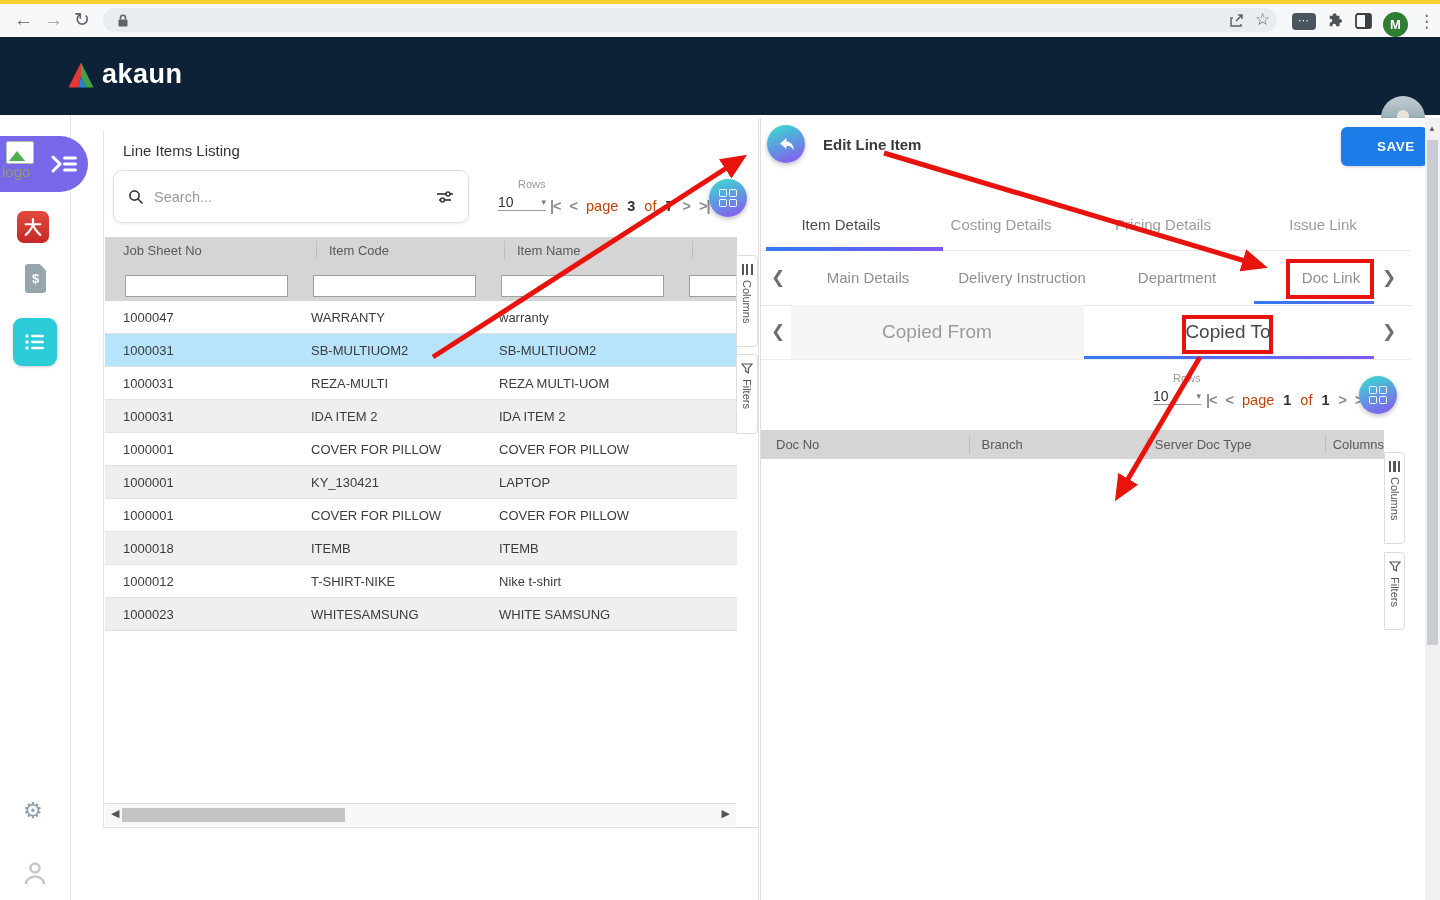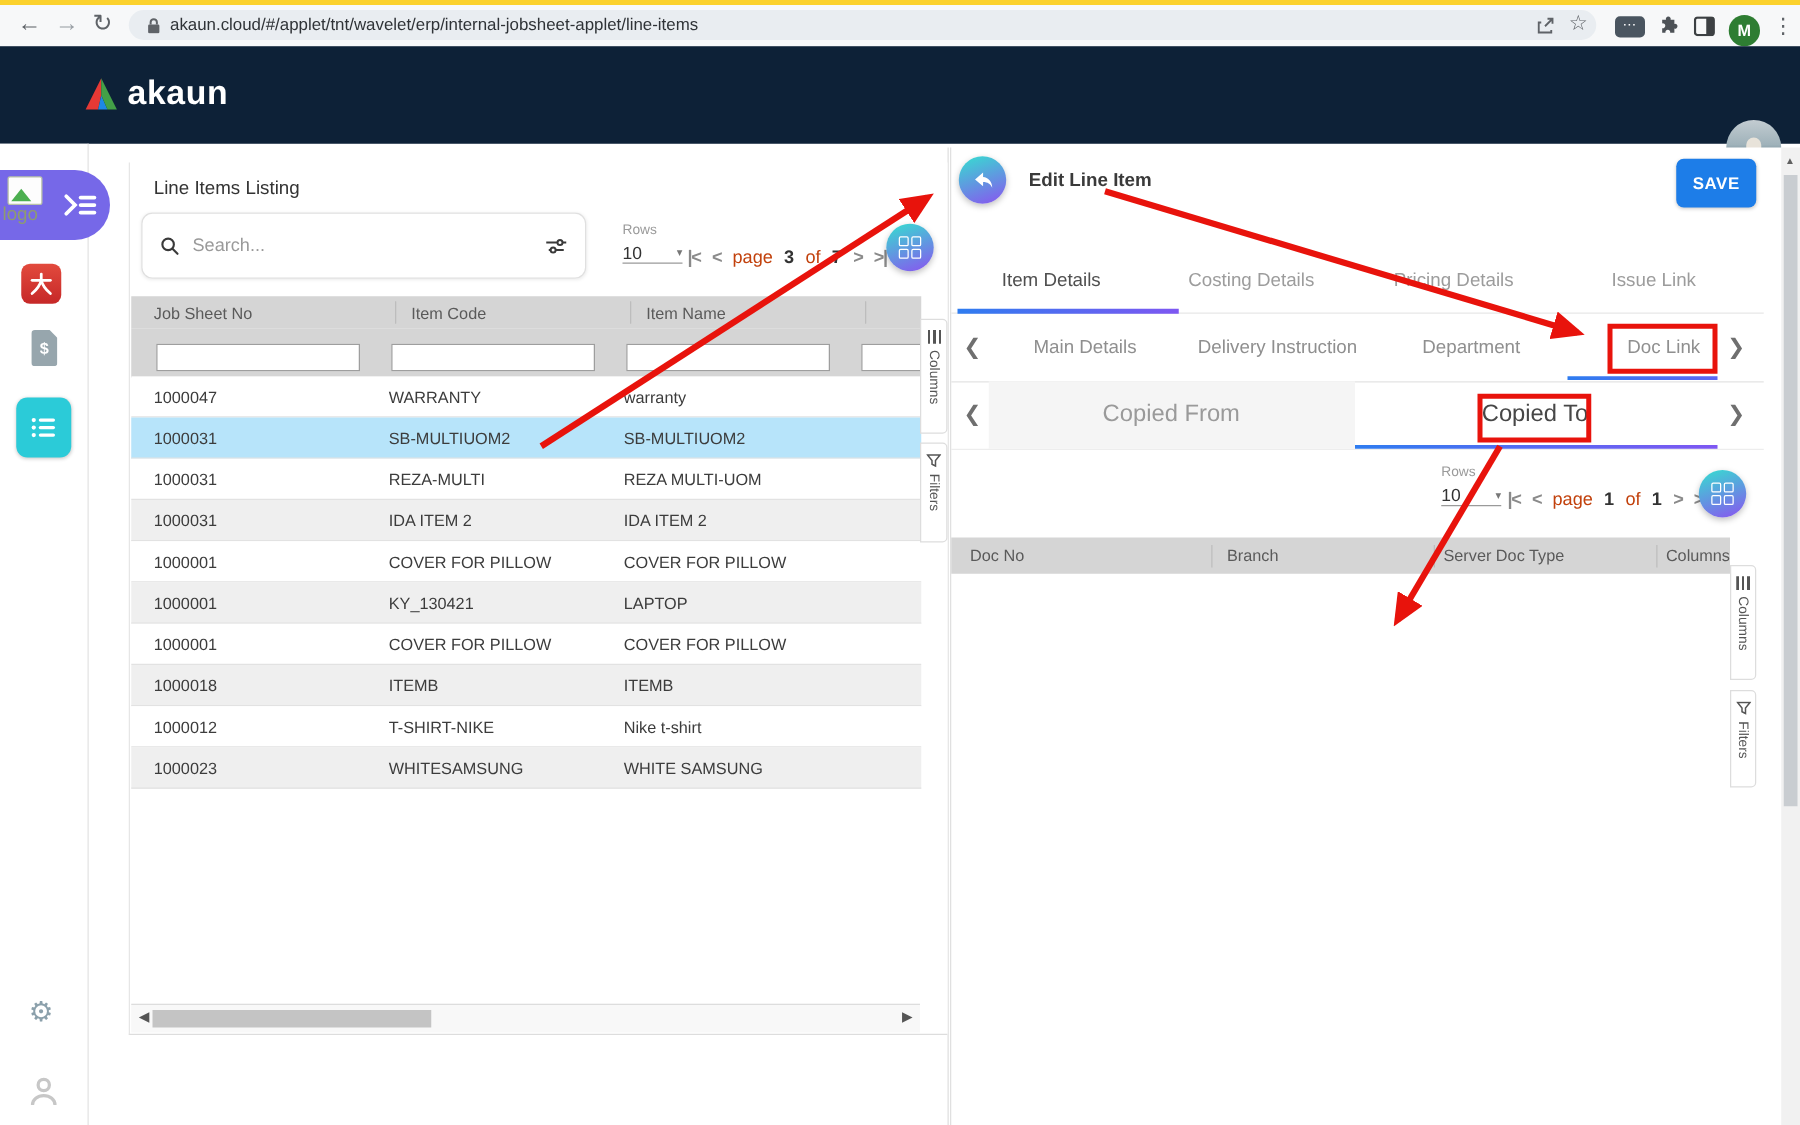--- a/index.html
+++ b/index.html
@@ -37,21 +37,21 @@
     clip-path:polygon(0 0,70% 0,100% 22%,100% 100%,0 100%);color:#fff;font-size:13px;font-weight:bold;
     display:flex;align-items:center;justify-content:center;}
   .teal-app{left:13px;top:318px;width:44px;height:48px;border-radius:9px;background:#2bcbd8;
     display:flex;align-items:center;justify-content:center;box-shadow:0 1px 3px rgba(0,0,0,.2);}
   .gear{left:23px;top:798px;font-size:22px;color:#8ba0ab;font-family:"DejaVu Sans",sans-serif;}
   
   .pag{display:flex;align-items:center;gap:9px;font-size:14.5px;color:#9a9a9a;}
   .pag .num{color:#333;font-weight:bold;}
   .pag .word{color:#c2410c;}
   .pag .nav{color:#8a8a8a;font-weight:600;letter-spacing:-1px;cursor:pointer;}
-  .rows-label{font-size:11px;color:#9a9a9a;}
+  .rows-label{font-size:11px;color:#9a9a9a;margin-left:20px;}
   .rows-value{font-size:14px;color:#333;border-bottom:1px solid #9a9a9a;width:48px;display:flex;justify-content:space-between;align-items:center;}
   .rows-value .caret{font-size:9px;color:#777;}
   .grid-btn{width:38px;height:38px;border-radius:50%;background:linear-gradient(160deg,#35dfd0 0%,#8a53f0 100%);
     display:flex;align-items:center;justify-content:center;box-shadow:0 2px 5px rgba(0,0,0,.25);}
   .grid-ic{display:grid;grid-template-columns:8px 8px;grid-template-rows:8px 8px;gap:2px;}
   .grid-ic span{border:1.6px solid #fff;border-radius:1.5px;}
   
   .left-panel{left:103px;top:130px;width:654px;height:697px;background:#fff;border-left:1px solid #e6e6e6;border-bottom:1px solid #ddd;}
   .lp-title{left:19px;top:12px;font-size:15px;color:#333;font-weight:500;}
   .search-card{left:9px;top:40px;width:356px;height:53px;border:1px solid #e0e0e0;border-radius:9px;
@@ -77,21 +77,21 @@
   .vtab .vtxt{writing-mode:vertical-rl;font-size:11px;color:#555;margin-top:5px;}
   .cols-ic{width:11px;height:11px;background:repeating-linear-gradient(90deg,#555 0 2px,transparent 2px 4.5px);}
   
   .right-panel{left:760px;top:118px;width:665px;height:782px;background:#fff;border-left:1px solid #e0e0e0;}
   .back-btn{left:6px;top:7px;width:38px;height:38px;border-radius:50%;
     background:linear-gradient(160deg,#35dfd0 0%,#8a53f0 100%);display:flex;align-items:center;justify-content:center;
     box-shadow:0 2px 5px rgba(0,0,0,.25);}
   .rp-title{left:62px;top:18px;font-size:15px;color:#3a3a3a;font-weight:700;}
   .save-btn{left:580px;top:9px;width:64px;height:39px;background:#1d7de8;border-radius:6px;color:#fff;
     font-size:13.5px;font-weight:bold;display:flex;align-items:center;justify-content:center;letter-spacing:.5px;
-    box-shadow:0 1px 3px rgba(0,0,0,.2);}
+    box-shadow:0 1px 3px rgba(0,0,0,.2);padding-left:23px;}
   .tabrow1{left:0;top:82px;width:650px;height:50px;border-bottom:1px solid #e8e8e8;}
   .tab1{position:absolute;top:0;height:50px;line-height:50px;font-size:15px;color:#9c9c9c;transform:translateX(-50%);white-space:nowrap;}
   .tab1.active{color:#4f4f4f;}
   .tab1-underline{left:5px;top:47px;width:177px;height:3.5px;background:linear-gradient(90deg,#2e7cf0,#7e57f2);}
   .tabrow2{left:0;top:132px;width:650px;height:55px;border-bottom:1px solid #e4e4e4;}
   .tab2{position:absolute;top:0;height:55px;line-height:55px;font-size:15px;color:#8f8f8f;transform:translateX(-50%);white-space:nowrap;}
   .chev{position:absolute;top:0;height:55px;line-height:55px;font-size:17px;color:#6f6f6f;transform:translateX(-50%);}
   .doclink-underline{left:493px;top:51px;width:120px;height:3px;background:linear-gradient(90deg,#2e7cf0,#5e66f2);}
   .tabrow3{left:0;top:187px;width:650px;height:54px;border-bottom:1px solid #ededed;}
   .copied-from-bg{position:absolute;left:30px;top:0;width:293px;height:54px;background:#f5f5f5;}
@@ -114,21 +114,20 @@
 <div class="abs top-strip"></div>
 <div class="abs toolbar">
   <span class="abs nav-ic" style="left:14px;">←</span>
   <span class="abs nav-ic" style="left:44px;color:#9aa0a6;">→</span>
   <span class="abs nav-ic" style="left:74px;">↻</span>
   <div class="abs omnibox">
     <svg class="abs" style="left:14px;top:6px;" width="12" height="13" viewBox="0 0 12 13">
       <rect x="1.5" y="5.5" width="9" height="7" rx="1" fill="#5f6368"></rect>
       <path d="M3.5 5.5 V3.8 a2.5 2.5 0 0 1 5 0 V5.5" fill="none" stroke="#5f6368" stroke-width="1.6"></path>
     </svg>
-    <span class="abs url-text">akaun.cloud/#/applet/tnt/wavelet/erp/internal-jobsheet-applet/line-items</span>
     <svg class="abs" style="left:1125px;top:4px;" width="17" height="17" viewBox="0 0 17 17">
       <path d="M5 6 H3 V14 H13 V12" fill="none" stroke="#5f6368" stroke-width="1.5"></path>
       <path d="M8 9 L14 3 M10 3 h4 v4" fill="none" stroke="#5f6368" stroke-width="1.5"></path>
     </svg>
     <span class="abs" style="left:1152px;top:1px;font-size:17px;color:#5f6368;">☆</span>
   </div>
   <div class="abs ext-box">⋯</div>
   <svg class="abs" style="left:1326px;top:8px;" width="18" height="18" viewBox="0 0 24 24">
     <path d="M5 9 h4 a2.6 2.6 0 1 1 5 0 h4 v4.5 a2.6 2.6 0 1 1 0 5 V23 h-4.5 a2.6 2.6 0 1 0 -5 0 H5 v-5 a2.6 2.6 0 1 0 0-5 z" transform="translate(0,-4)" fill="#4d5257"></path>
   </svg>

